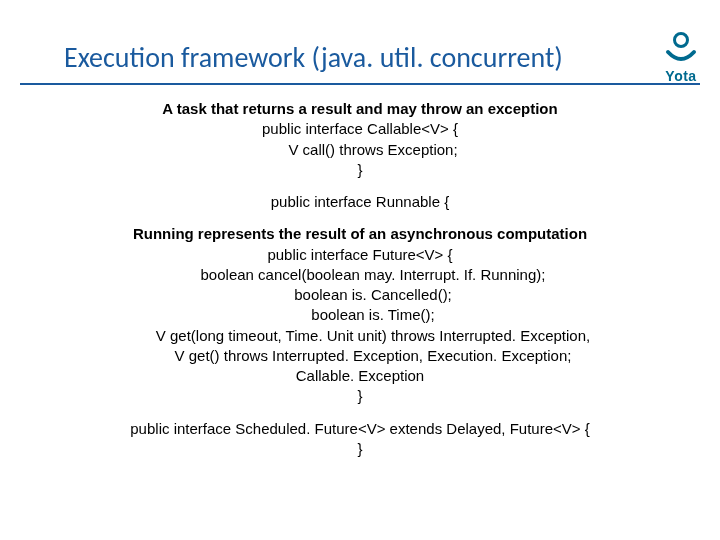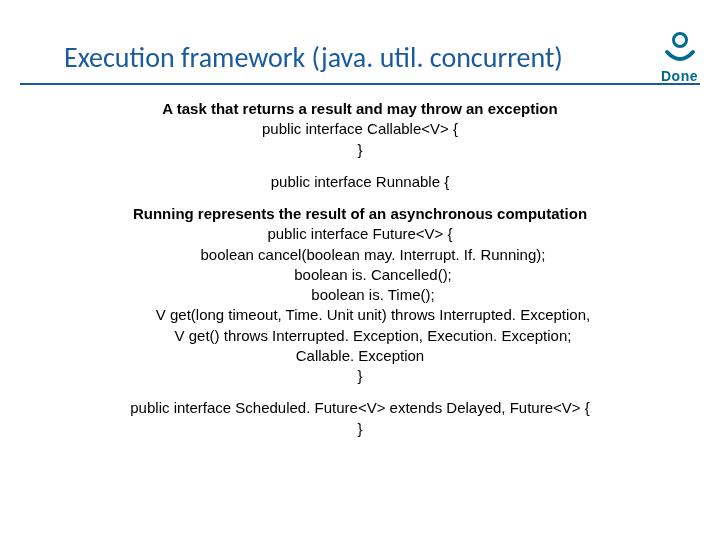--- a/index.html
+++ b/index.html
@@ -49,31 +49,32 @@
     }
   </style>
 </head>
 <body>
 
 <div class="logo">
   <svg width="34" height="34" viewBox="0 0 34 34">
     <circle cx="17" cy="8" r="6.5" fill="none" stroke="#006a8f" stroke-width="3"></circle>
     <path d="M 4 20 Q 17 34 30 20" fill="none" stroke="#006a8f" stroke-width="4" stroke-linecap="round"></path>
   </svg>
-  <div class="logo-text">Done</div>
+  <div class="logo-text">Yota</div>
 </div>
 
 <h1 class="slide-title">Execution framework (java. util. concurrent)</h1>
 <hr class="title-rule">
 
 <div class="content">
 
   <div class="block">
     <div class="bold">A task that returns a result and may throw an exception</div>
     <div>public interface Callable&lt;V&gt; {</div>
+    <span class="indent">V call() throws Exception;</span>
     <div>}</div>
   </div>
 
   <div class="block">
     <div>public  interface Runnable {</div>
   </div>
 
   <div class="block">
     <div class="bold">Running represents the result of an asynchronous computation</div>
     <div>public interface Future&lt;V&gt; {</div>

